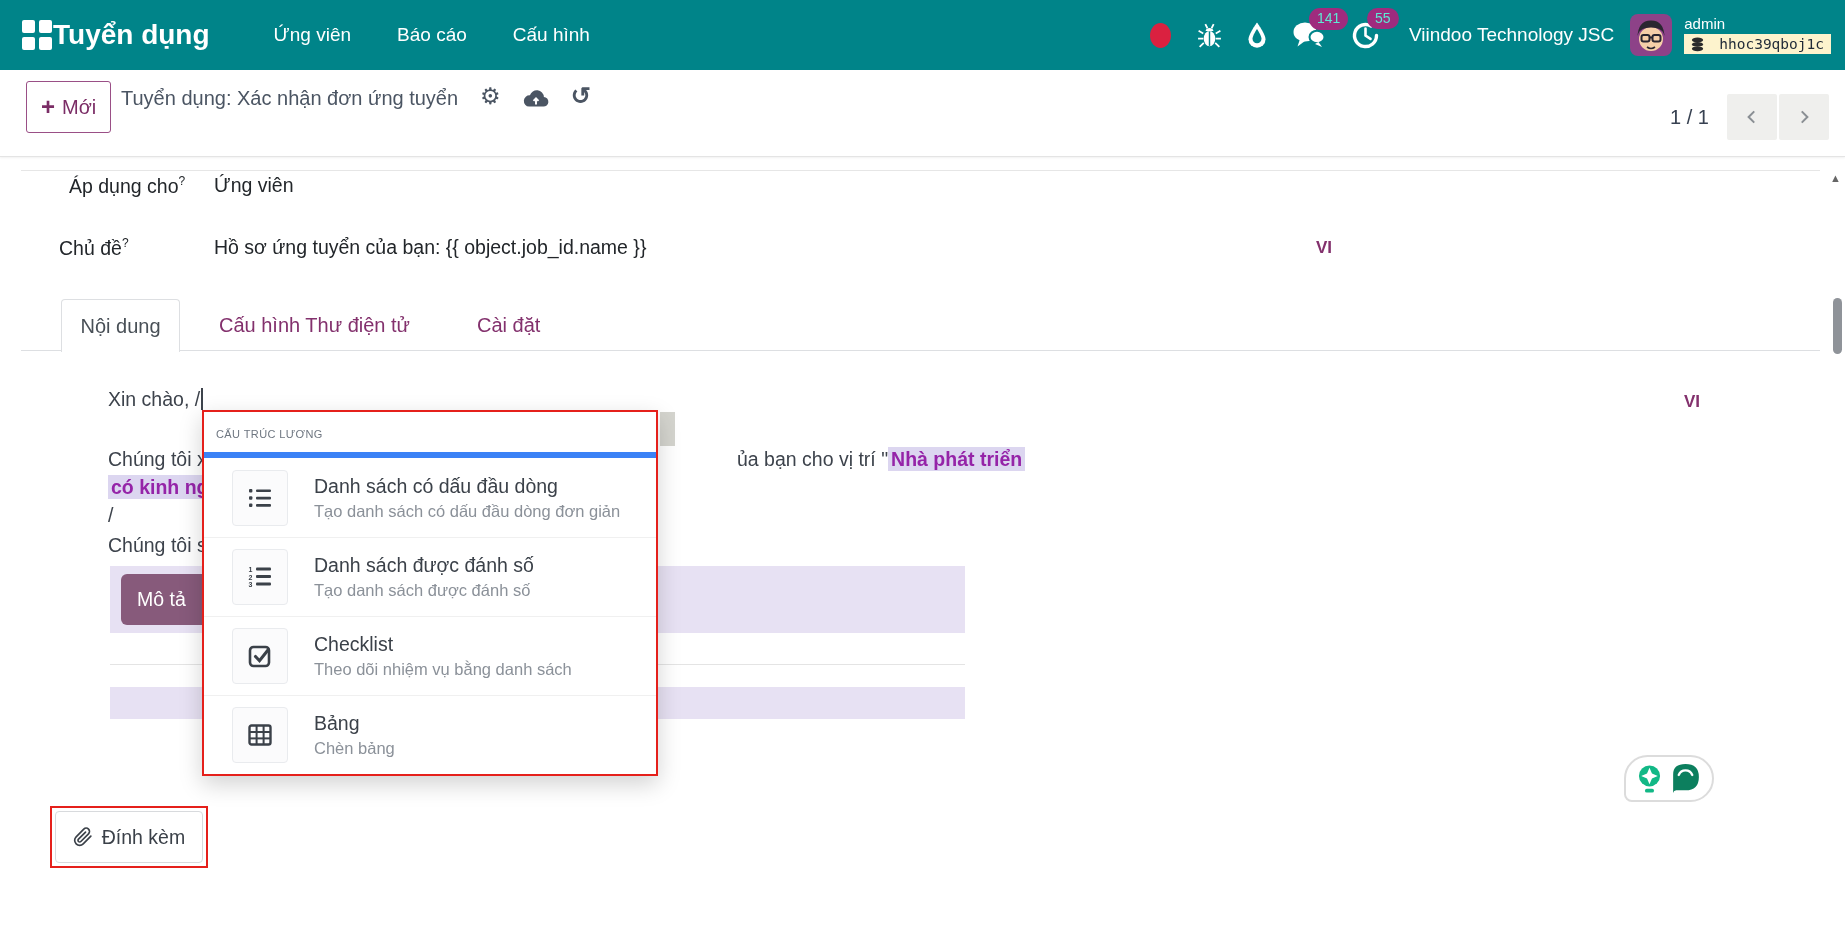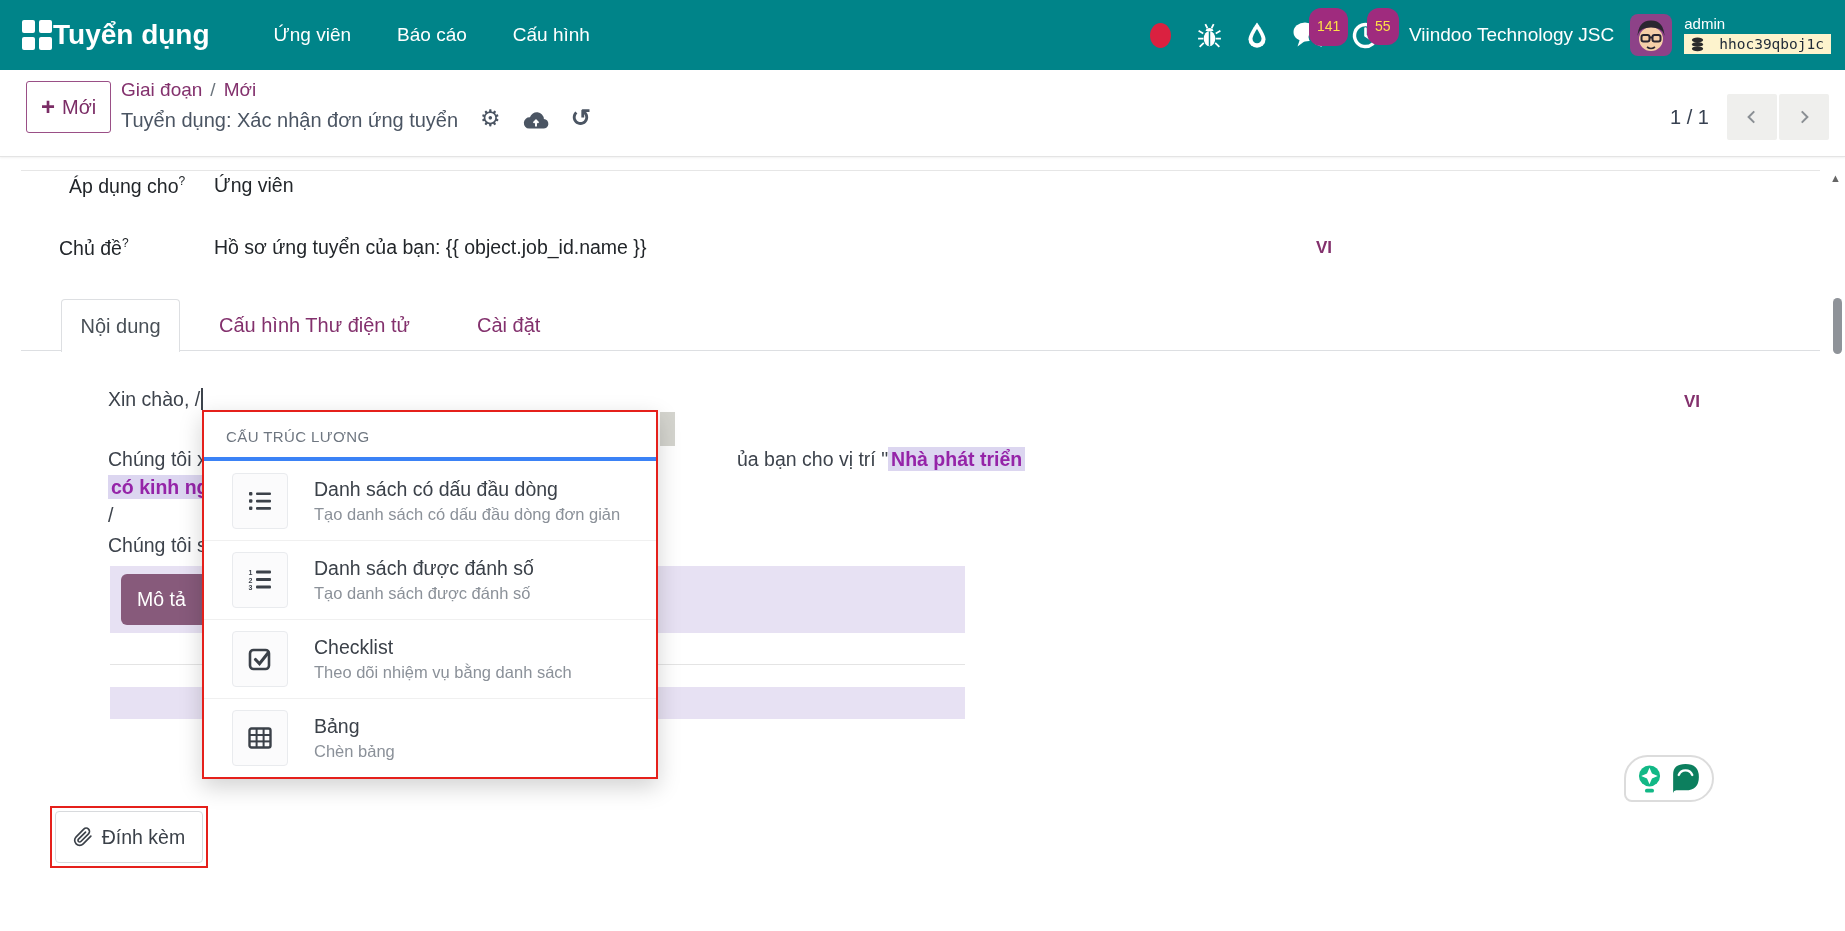--- a/index.html
+++ b/index.html
@@ -11,22 +11,22 @@
     background:#008489; color:#fff; display:flex; align-items:center; z-index:10; }
   .apps-icon { width:31px; height:31px; margin-left:22px; display:grid;
     grid-template-columns:13px 13px; grid-template-rows:13px 13px; gap:4px; cursor:pointer; }
   .apps-icon span { background:#fff; border-radius:2px; }
   .app-name { font-size:28px; font-weight:700; }
   .nav-menu { display:flex; gap:46px; margin-left:64px; font-size:19px; }
   .nav-menu span { cursor:pointer; }
   .nav-right { margin-left:auto; display:flex; align-items:center; margin-right:14px; }
   .record-dot { width:21px; height:25px; border-radius:50%; background:#da2140; margin-right:26px; }
   .nav-ico { position:relative; margin-right:24px; display:flex; align-items:center; cursor:pointer; }
-  .nav-badge { position:absolute; top:-12px; left:17px; background:#9f2b7e; color:#fde047;
-    font-size:14px; padding:10px 8px; border-radius:12px; line-height:1.25; }
+  .nav-badge { position:absolute; top:-12px; left:17px; background:#9f2b7e; color:#5eead4;
+    font-size:14px; padding:2px 8px; border-radius:12px; line-height:1.25; }
   .company { font-size:19px; margin:0 16px 0 4px; white-space:nowrap; }
   .avatar { width:42px; height:42px; border-radius:8px; overflow:hidden; flex:none; cursor:pointer; }
   .user-meta { margin-left:12px; display:flex; flex-direction:column; gap:3px; align-items:flex-start; }
   .user-name { font-size:15px; line-height:1; }
   .db-badge { background:#fdf3cd; color:#1f2937; font-family:"DejaVu Sans Mono", monospace;
     font-size:14.5px; padding:2px 7px; display:flex; align-items:center; gap:15px; }
 
   
   .control-panel { position:absolute; top:70px; left:0; width:1845px; height:87px; background:#fff;
     border-bottom:1px solid #e4e4e4; box-shadow:0 1px 2px rgba(0,0,0,.06); z-index:9; }
@@ -70,22 +70,22 @@
   .desc-block { position:absolute; left:110px; top:566px; width:855px; height:67px; background:#e7e1f3; z-index:1; }
   .desc-btn { position:absolute; left:121px; top:574px; width:120px; height:51px; background:#875a7b;
     border:none; border-radius:6px; color:#fff; font-size:19.5px; display:flex; align-items:center;
     padding-left:16px; cursor:pointer; z-index:2; }
   .sep-line { position:absolute; left:110px; top:664px; width:855px; height:1px; background:#e4e4e4; z-index:1; }
   .strip2 { position:absolute; left:110px; top:687px; width:855px; height:32px; background:#e7e1f3; z-index:1; }
 
   
   .powerbox { position:absolute; left:202px; top:410px; width:456px; background:#fff;
     border:2px solid #e5201b; box-shadow:0 8px 22px rgba(0,0,0,.18); z-index:5; }
-  .pb-header { padding:16px 22px 12px; font-size:15px; color:#6e7680; letter-spacing:.4px;
-    border-bottom:4px solid #3b82f6; }
+  .pb-header { padding:16px 12px 12px; font-size:11px; color:#6e7680; letter-spacing:.4px;
+    border-bottom:6px solid #3b82f6; }
   .pb-item { display:flex; align-items:center; height:79px; padding-left:28px; cursor:pointer; }
   .pb-item + .pb-item { border-top:1px solid #f0f0f0; }
   .pb-icon { width:56px; height:56px; background:#fbfbfc; border:1px solid #e9ebee; border-radius:4px;
     display:flex; align-items:center; justify-content:center; margin-right:26px; flex:none; }
   .pb-title { font-size:19.5px; color:#3b4149; margin-bottom:4px; }
   .pb-sub { font-size:16.5px; color:#8b9199; }
   .scroll-grip { position:absolute; left:660px; top:412px; width:15px; height:34px; background:#d4d4ce; z-index:4; }
 
   
   .attach-outline { position:absolute; left:50px; top:806px; border:2px solid #e5201b; padding:3px; z-index:3; }
@@ -177,23 +177,20 @@
     </div>
   </div>
 </div>
 
 <div class="control-panel">
   <button class="new-btn">
     <span class="plus">+</span>
     <span>Mới</span>
   </button>
   <div class="crumbs">
-    <div class="crumb-line1">
-      <span class="crumb-link">Giai đoạn</span><span class="crumb-sep">/</span><span class="crumb-link">Mới</span>
-    </div>
     <div class="crumb-line2">
       <span>Tuyển dụng: Xác nhận đơn ứng tuyển</span>
       <span class="title-ico gear-glyph">⚙</span>
       <span class="title-ico">
         <svg width="26" height="22" viewBox="0 0 24 20">
           <path d="M19.3 8.1 A6.6 6.6 0 0 0 6.4 6.6 A5.2 5.2 0 0 0 5.6 17 h13 a4.4 4.4 0 0 0 .7 -8.9 z" fill="#4b5563"></path>
           <path d="M12 15 v-5.2 M9.7 11.8 12 9.4 l2.3 2.4" stroke="#fff" stroke-width="1.8" fill="none"></path>
         </svg>
       </span>
       <span class="title-ico undo-glyph">↺</span>

